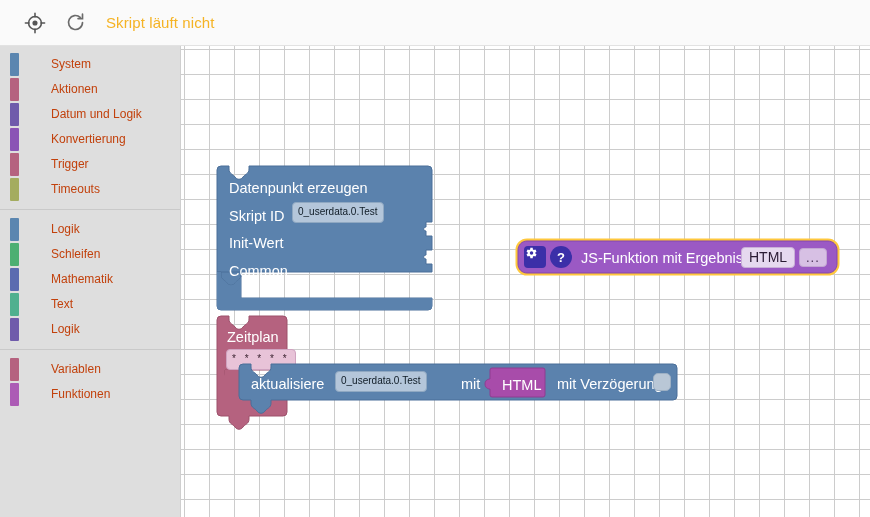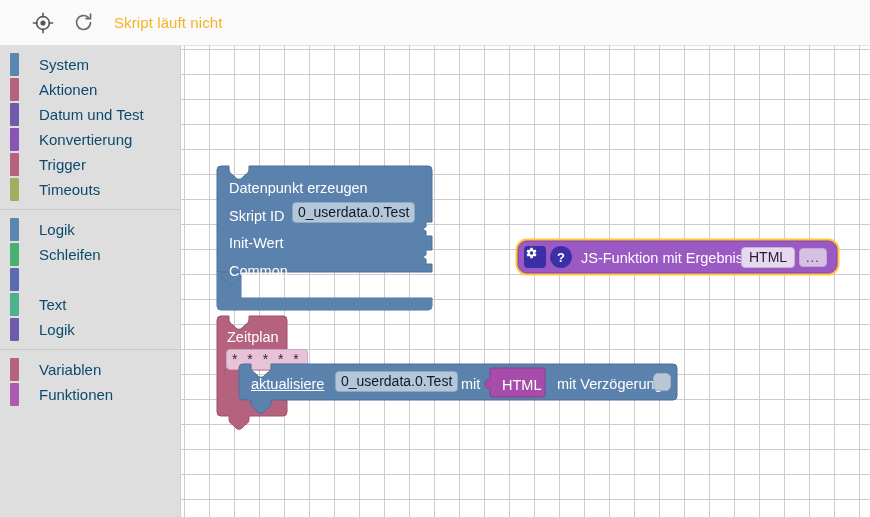--- a/index.html
+++ b/index.html
@@ -11,21 +11,21 @@
     background: #ffffff;
   }
   #app { position: relative; width: 870px; height: 517px; background:#fff; }
 
   
   .toolbar {
     position: absolute; left:0; top:0; width:870px; height:46px;
     background:#fafafa;
     border-bottom:1px solid #e2e2e2;
     display:flex; align-items:center;
-    padding-left:30px; gap:14px;
+    padding-left:22px; gap:14px;
   }
   .tb-icon { width:26px; height:26px; display:flex; align-items:center; justify-content:center; cursor:pointer; }
   .tb-icon svg { display:block; }
   .run-status {
     color:#f5b324; font-size:15px; letter-spacing:.1px; margin-left:4px;
     white-space:nowrap;
   }
 
   
   .toolbox {
@@ -36,21 +36,21 @@
     overflow:hidden;
   }
   .tb-row {
     position:relative; height:25px; display:flex; align-items:center;
     padding-left:10px; cursor:pointer;
   }
   .tb-swatch {
     width:9px; height:23px; border-radius:1px; flex:0 0 auto;
   }
   .tb-label {
-    margin-left:20px; font-size:15px; color:#0c4a6e; line-height:25px;
+    margin-left:32px; font-size:12px; color:#c2410c; line-height:25px;
     white-space:nowrap;
   }
   .tb-sep { height:1px; background:#c9c9c9; margin:7px 0 7px 0; width:100%; }
 
   
   .workspace {
     position:absolute; left:181px; top:46px; width:689px; height:471px;
     background-color:#ffffff;
     overflow:hidden;
     text-align:right;
@@ -74,21 +74,21 @@
   }
   .blocks { position:absolute; inset:0; }
   .blk { position:absolute; }
   .blk svg { position:absolute; left:0; top:0; overflow:visible; }
   .lbl {
     position:absolute; color:#fff; font-size:14.5px; white-space:nowrap;
     line-height:1;
   }
   .field {
     position:absolute; background:#b4c6da; border:1px solid #8fa8c2;
-    border-radius:4px; color:#0e1a24; font-size:14px;
+    border-radius:4px; color:#0e1a24; font-size:10px;
     padding:1px 5px 2px 5px; white-space:nowrap; line-height:16px;
     cursor:pointer;
   }
   .field.pink { background:#e8c3d8; border-color:#cfa3c0; color:#3a2230; letter-spacing:3px; }
   .badge-html {
     position:absolute; background:#e6d9ef; border:1px solid #c9b0d8;
     border-radius:4px; color:#2a1a33; font-size:14px; padding:1px 7px 2px;
     white-space:nowrap; cursor:pointer;
   }
   .mut-btn {
@@ -135,21 +135,21 @@
       <div class="tb-row">
         <div class="tb-swatch" style="background:#5b86b0"></div>
         <div class="tb-label">System</div>
       </div>
       <div class="tb-row">
         <div class="tb-swatch" style="background:#b5627f"></div>
         <div class="tb-label">Aktionen</div>
       </div>
       <div class="tb-row">
         <div class="tb-swatch" style="background:#6f5bab"></div>
-        <div class="tb-label">Datum und Test</div>
+        <div class="tb-label">Datum und Logik</div>
       </div>
       <div class="tb-row">
         <div class="tb-swatch" style="background:#8a54b5"></div>
         <div class="tb-label">Konvertierung</div>
       </div>
       <div class="tb-row">
         <div class="tb-swatch" style="background:#b5627f"></div>
         <div class="tb-label">Trigger</div>
       </div>
       <div class="tb-row">
@@ -164,20 +164,21 @@
       <div class="tb-row">
         <div class="tb-swatch" style="background:#5b86b0"></div>
         <div class="tb-label">Logik</div>
       </div>
       <div class="tb-row">
         <div class="tb-swatch" style="background:#4caf72"></div>
         <div class="tb-label">Schleifen</div>
       </div>
       <div class="tb-row">
         <div class="tb-swatch" style="background:#5b6bb0"></div>
+        <div class="tb-label">Mathematik</div>
       </div>
       <div class="tb-row">
         <div class="tb-swatch" style="background:#4fb08f"></div>
         <div class="tb-label">Text</div>
       </div>
       <div class="tb-row">
         <div class="tb-swatch" style="background:#6f5bab"></div>
         <div class="tb-label">Logik</div>
       </div>
     </div>
@@ -264,21 +265,21 @@
         <div class="field pink" style="left:9px; top:33px;">* * * * *</div>
       </div>
 
       <div class="blk" style="left:58px; top:318px; width:440px; height:38px;">
         <svg width="450" height="48" viewBox="0 0 450 48">
           <path d="M0,4 A4,4 0 0 1 4,0 L12,0 L12,3 C12,8 16,8 18,11 C20,14 24,14 26,11 C28,8 32,8 32,3 L32,0 L434,0
                    A4,4 0 0 1 438,4 L438,32 A4,4 0 0 1 434,36 L32,36
                    L32,39 C32,44 28,44 26,47 C24,50 20,50 18,47 C16,44 12,44 12,39 L12,36 L4,36 A4,4 0 0 1 0,32 Z" fill="#5b82ad" stroke="#4b6f99" stroke-width="1"></path>
         </svg>
 
-        <div class="lbl" style="left:12px; top:13px;text-decoration:underline;">aktualisiere</div>
+        <div class="lbl" style="left:12px; top:13px;">aktualisiere</div>
 
         <div class="field" style="left:96px; top:7px;">0_userdata.0.Test</div>
 
         <div class="lbl" style="left:222px; top:13px;">mit</div>
 
         <div style="position:absolute; left:243px; top:4px; width:65px; height:29px;">
           <svg width="70" height="34" viewBox="0 0 70 34">
             <path d="M8,2 A2,2 0 0 1 10,0 L61,0 A2,2 0 0 1 63,2 L63,27 A2,2 0 0 1 61,29 L10,29 A2,2 0 0 1 8,27
                      L8,21 C8,21 3,21 3,16 C3,11 8,11 8,11 Z" fill="#a84caa" stroke="#8e3d90" stroke-width="1"></path>
           </svg>

